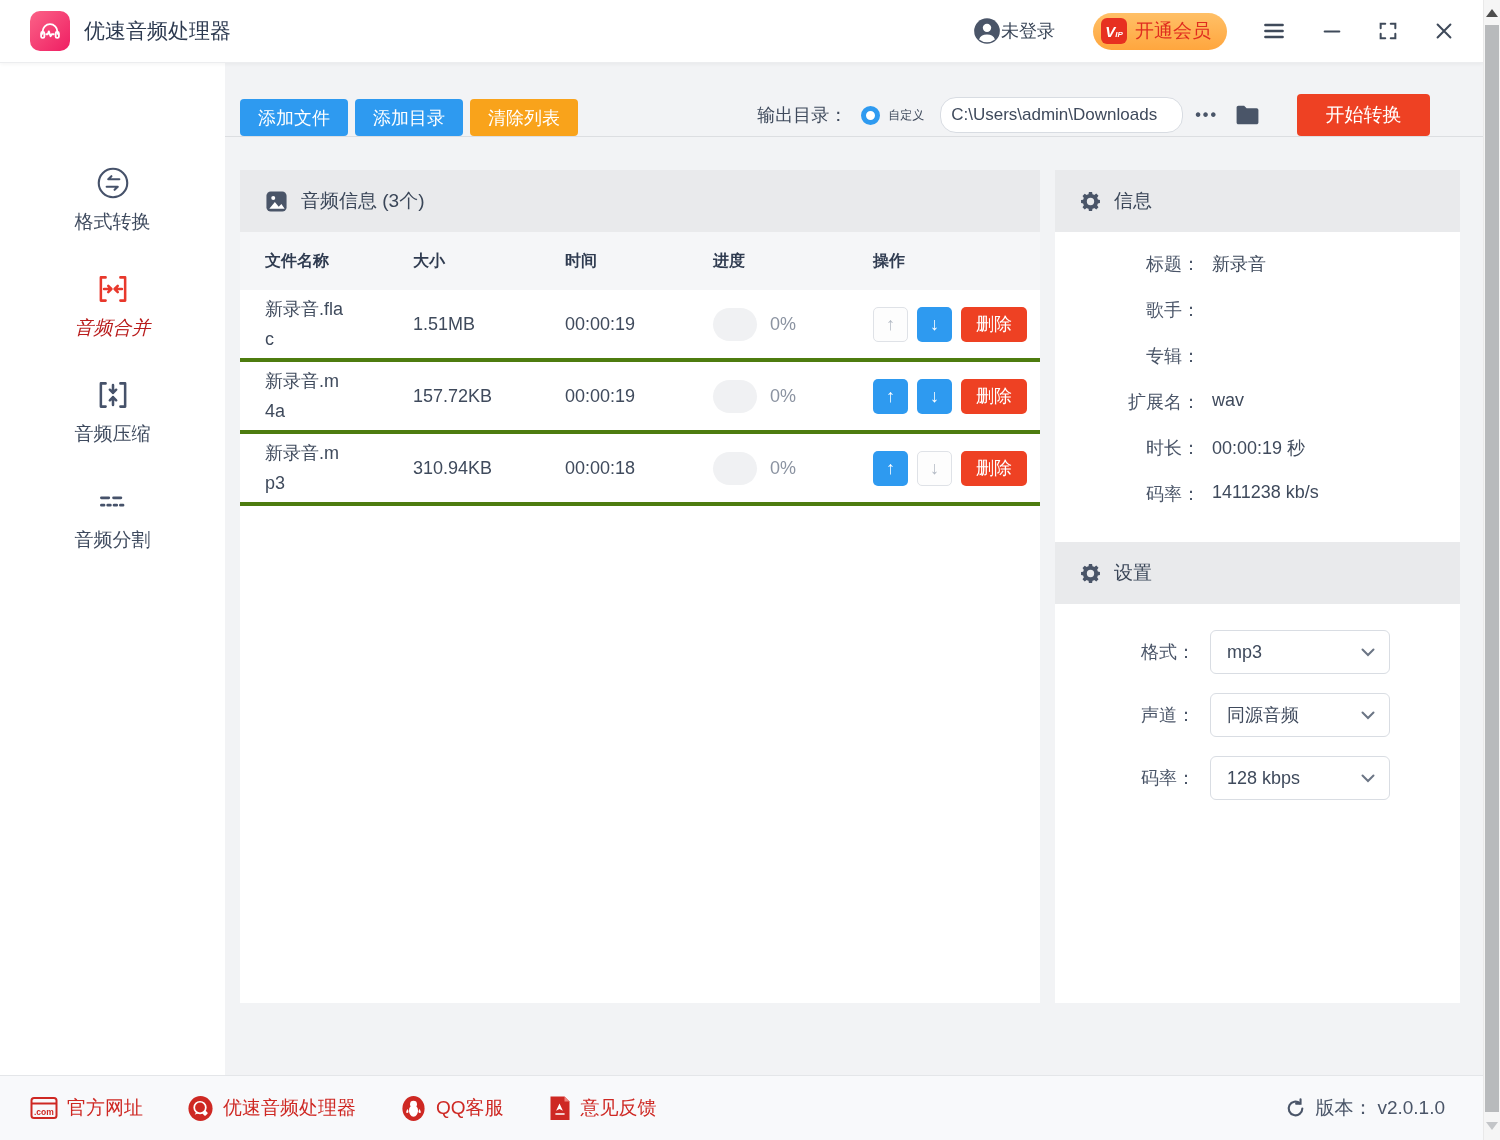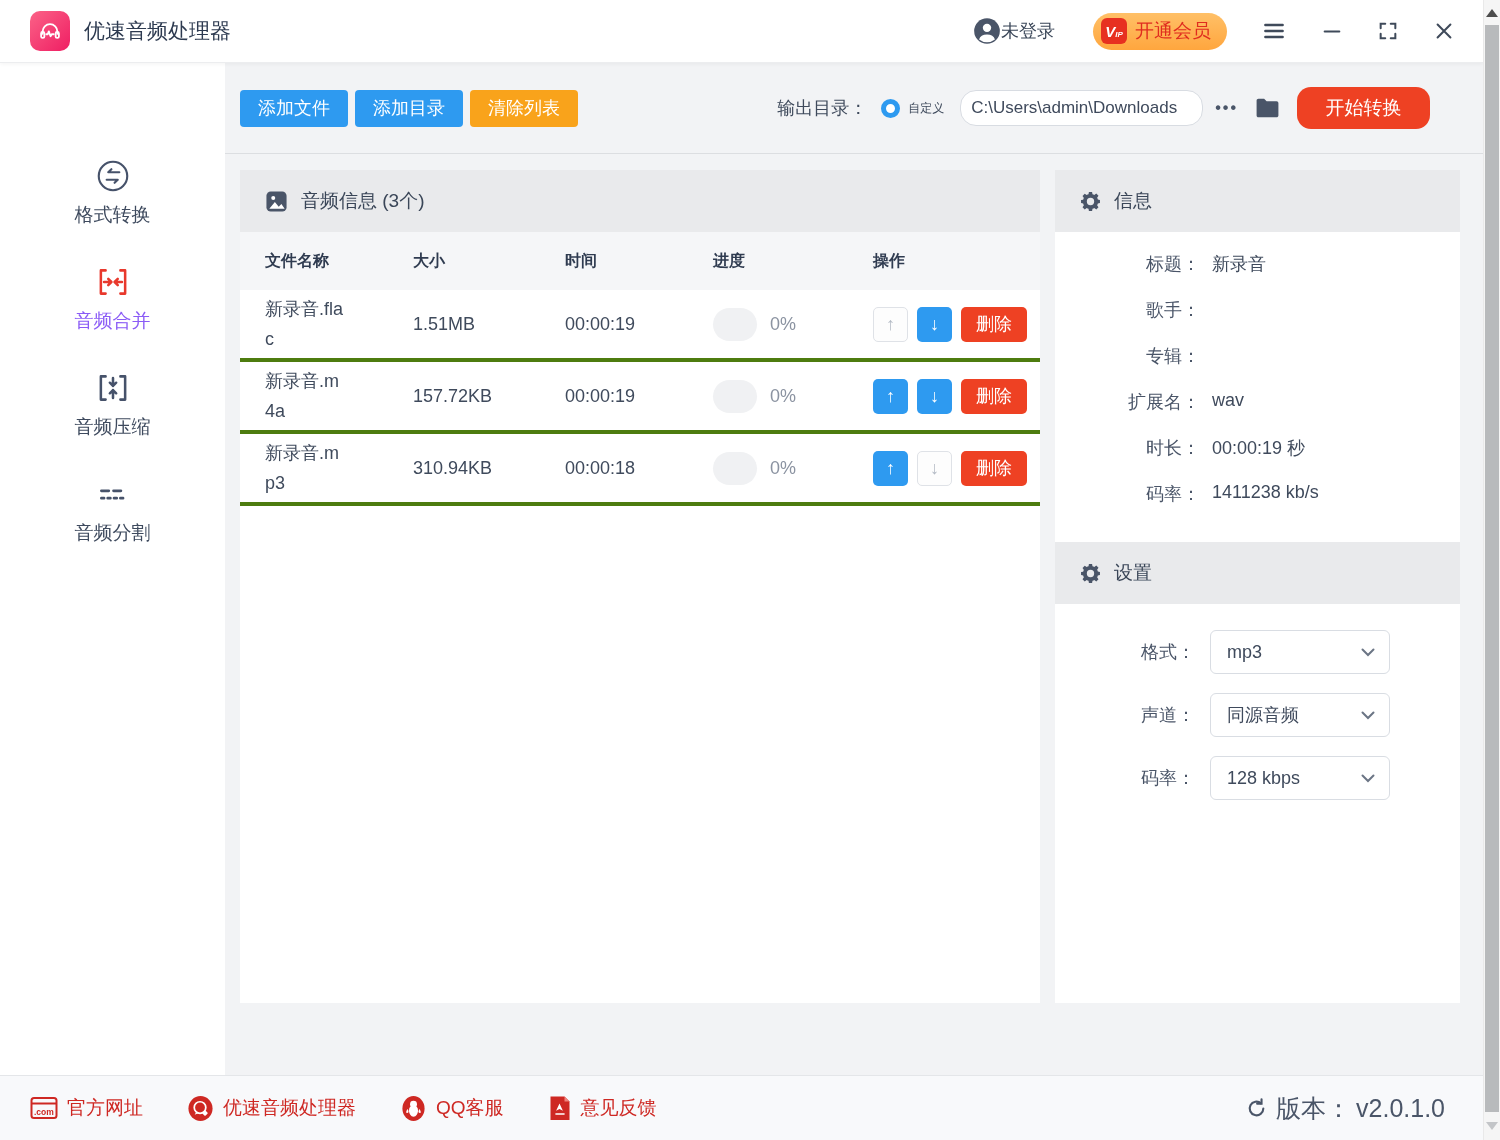--- a/index.html
+++ b/index.html
@@ -25,41 +25,41 @@
 
   
   .scrollbar { position:absolute; right:0; top:0; width:17px; height:1140px; background:#f5f5f5; border-left:1px solid #e9e9e9; z-index:9; }
   .sb-up { position:absolute; top:0; left:0; width:100%; height:25px; display:flex; align-items:center; justify-content:center; }
   .sb-up .tri { width:0; height:0; border-left:6px solid transparent; border-right:6px solid transparent; border-bottom:8px solid #4d4d4d; }
   .sb-thumb { position:absolute; top:25px; bottom:28px; left:1px; right:1px; background:#b8babc; }
   .sb-down { position:absolute; bottom:0; left:0; width:100%; height:28px; display:flex; align-items:center; justify-content:center; }
   .sb-down .tri { width:0; height:0; border-left:6px solid transparent; border-right:6px solid transparent; border-top:8px solid #c3c5c8; }
 
   
-  .sidebar { position:absolute; left:0; top:52px; width:225px; bottom:65px; background:#fff; padding-top:105px; }
+  .sidebar { position:absolute; left:0; top:59px; width:225px; bottom:65px; background:#fff; padding-top:105px; }
   .side-item { display:flex; flex-direction:column; align-items:center; gap:7px; margin-bottom:35px; color:#46526a; cursor:pointer; }
   .side-item .side-label { font-size:19px; color:#3e4a5e; }
   .side-item.active { color:#e8382c; }
-  .side-item.active .side-label { color:#8b5cf6; }
+  .side-item.active .side-label { color:#b91c1c;font-style:italic; }
 
   
   .main { position:absolute; left:225px; top:63px; right:17px; bottom:65px; background:#f2f3f5; }
-  .toolbar { height:91px; display:flex; align-items:center; padding:0 53px 0 15px; border-bottom:1px solid #dcdee1; }
+  .toolbar { height:74px; display:flex; align-items:flex-end; padding:0 53px 0 15px; border-bottom:1px solid #dcdee1; }
   .btn { border:none; border-radius:4px; color:#fff; font-size:18px; height:37px; padding:0 18px; cursor:pointer; }
   .btn.blue { background:#2e9af0; margin-right:7px; }
   .btn.orange { background:#f9a31b; }
   .out-group { margin-left:auto; display:flex; align-items:center; }
   .out-label { font-size:18px; color:#3f4a5c; }
   .radio { width:19px; height:19px; border-radius:50%; border:5px solid #2e9af0; background:#fff; margin:0 8px 0 14px; display:inline-block; }
   .radio-label { font-size:12px; color:#3f4a5c; }
   .path-input { width:243px; height:36px; margin-left:16px; border:1px solid #d8dce2; border-radius:16px;
     padding:16px 10px; font-size:17px; color:#3f4a5c; background:#fff; font-family:"Liberation Sans","DejaVu Sans",sans-serif; }
   .dots-btn { background:none; border:none; font-size:16px; letter-spacing:2px; color:#4a5568; margin-left:12px; cursor:pointer; font-weight:bold; }
   .folder-btn { background:none; border:none; margin-left:16px; cursor:pointer; display:flex; }
-  .start-btn { margin-left:16px; width:133px; height:42px; background:#ee4123; color:#fff; border:none; border-radius:14px; font-size:19px; cursor:pointer; }
+  .start-btn { margin-left:36px; width:133px; height:42px; background:#ee4123; color:#fff; border:none; border-radius:4px; font-size:19px; cursor:pointer; }
 
   
   .file-panel { position:absolute; left:15px; top:107px; width:800px; height:833px; background:#fff; }
   .panel-header { height:62px; background:#e9eaec; display:flex; align-items:center; padding-left:25px; gap:13px; }
   .panel-title { font-size:19px; color:#3a4658; }
   .grid-row { display:grid; grid-template-columns:148px 152px 148px 160px 1fr; padding-left:25px; align-items:center; }
   .col-header { height:58px; background:#f5f6f8; font-size:16px; font-weight:bold; color:#2f3b50; }
   .file-row { height:72px; border-bottom:4px solid #4d7c0f; font-size:18px; color:#3f4a5c; background:#fff; }
   .fname { width:80px; word-break:break-all; line-height:30px; }
   .prog-cell { display:flex; align-items:center; gap:13px; }
@@ -79,21 +79,21 @@
   .settings-body { padding-top:26px; }
   .set-row { display:flex; align-items:center; margin-bottom:19px; font-size:18px; }
   .set-label { width:140px; text-align:right; color:#4a5568; }
   .select { width:180px; height:44px; margin-left:15px; border:1px solid #d9dde3; border-radius:6px; background:#fff;
     display:flex; align-items:center; padding:0 14px 0 16px; color:#3f4a5c; cursor:pointer; justify-content:space-between; }
 
   
   .footer { position:absolute; left:0; bottom:0; width:1483px; height:65px; background:#f8f9fb; border-top:1px solid #e4e6e9;
     display:flex; align-items:center; padding:0 38px 0 30px;margin-top:45px; }
   .flink { display:flex; align-items:center; gap:9px; color:#ce2823; font-size:19px; margin-right:44px; cursor:pointer; }
-  .version { margin-left:auto; display:flex; align-items:center; gap:9px; color:#4a5568; font-size:25px; }
+  .version { margin-left:auto; display:flex; align-items:center; gap:9px; color:#4a5568; font-size:19px; }
 
   svg { display:block; }
 </style>
 </head>
 <body>
 
 <div class="window">
 
   <header class="titlebar">
     <div class="app-logo">

